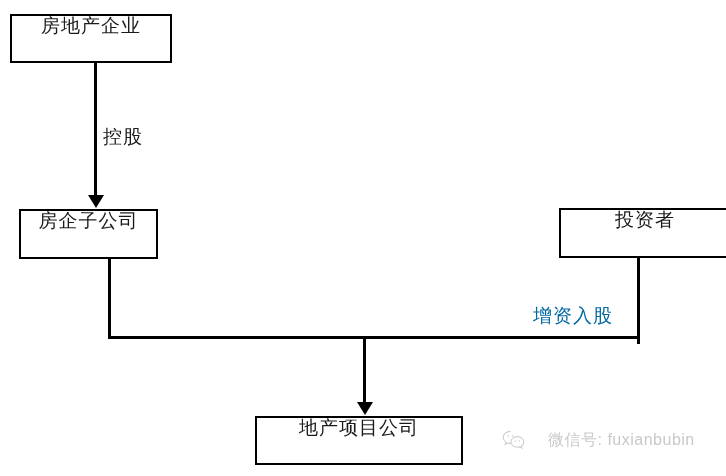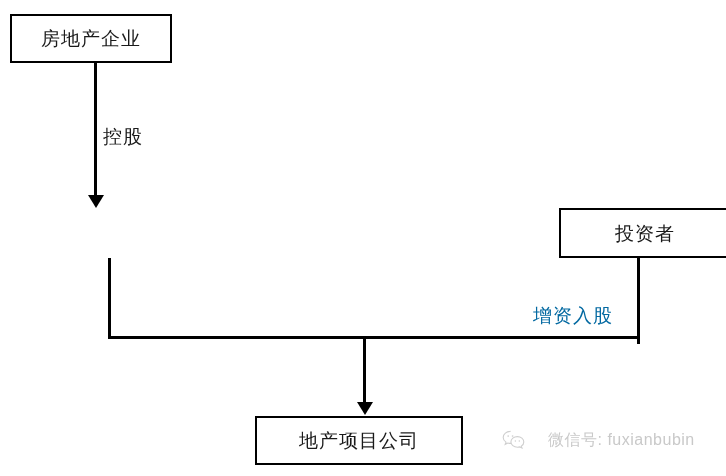--- a/index.html
+++ b/index.html
@@ -16,21 +16,20 @@
     font-family: "Liberation Serif", "DejaVu Serif", serif;
   }
 
   
   .node {
     position: absolute;
     box-sizing: border-box;
     border: 2px solid #000000;
     background: #ffffff;
     display: flex;
-    align-items: center;
     justify-content: center;
     color: #1a1a1a;
     letter-spacing: 1px;
   }
   .node span {
     display: block;
     line-height: 1;
     white-space: nowrap;
   }
 
@@ -113,20 +112,23 @@
 </style>
 </head>
 <body>
 
 <div id="canvas">
 
   <div class="node" id="node-developer">
     <span>房地产企业</span>
   </div>
 
+  <div class="node" id="node-subsidiary">
+    <span>房企子公司</span>
+  </div>
 
   <div class="node" id="node-investor">
     <span>投资者</span>
   </div>
 
   <div class="node" id="node-project">
     <span>地产项目公司</span>
   </div>
 
   <div class="vline" id="edge-control-line"></div>

